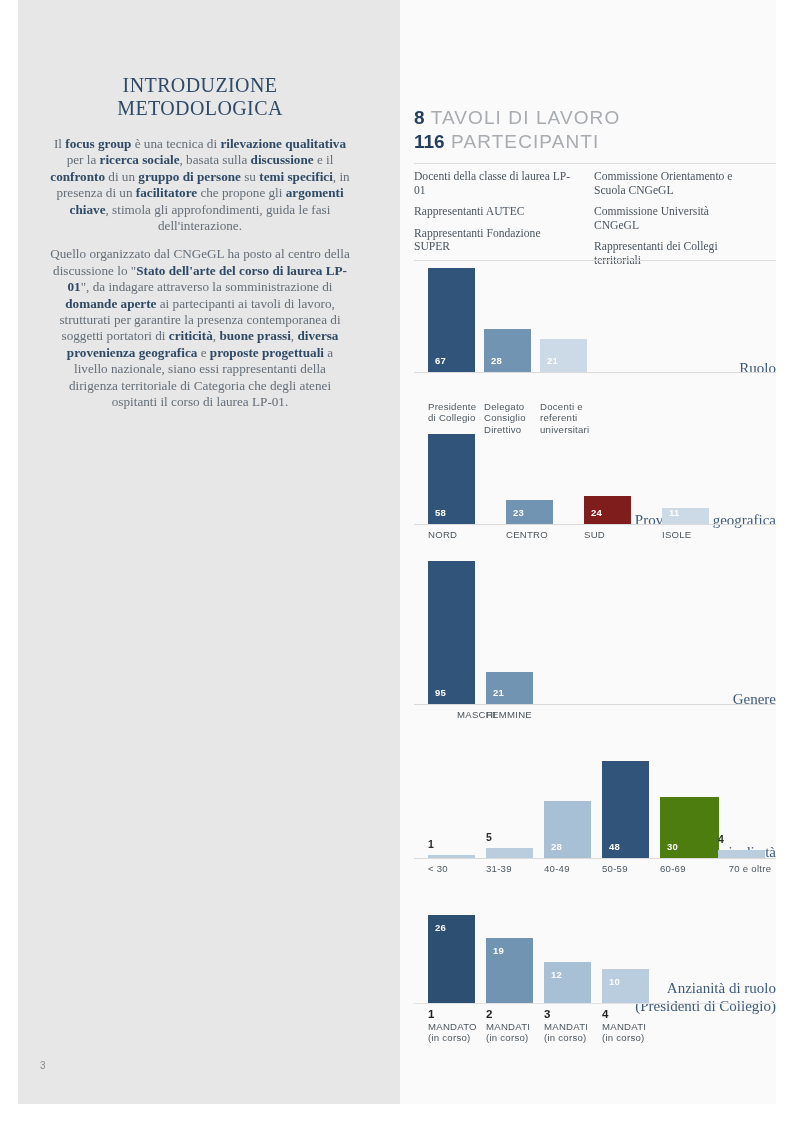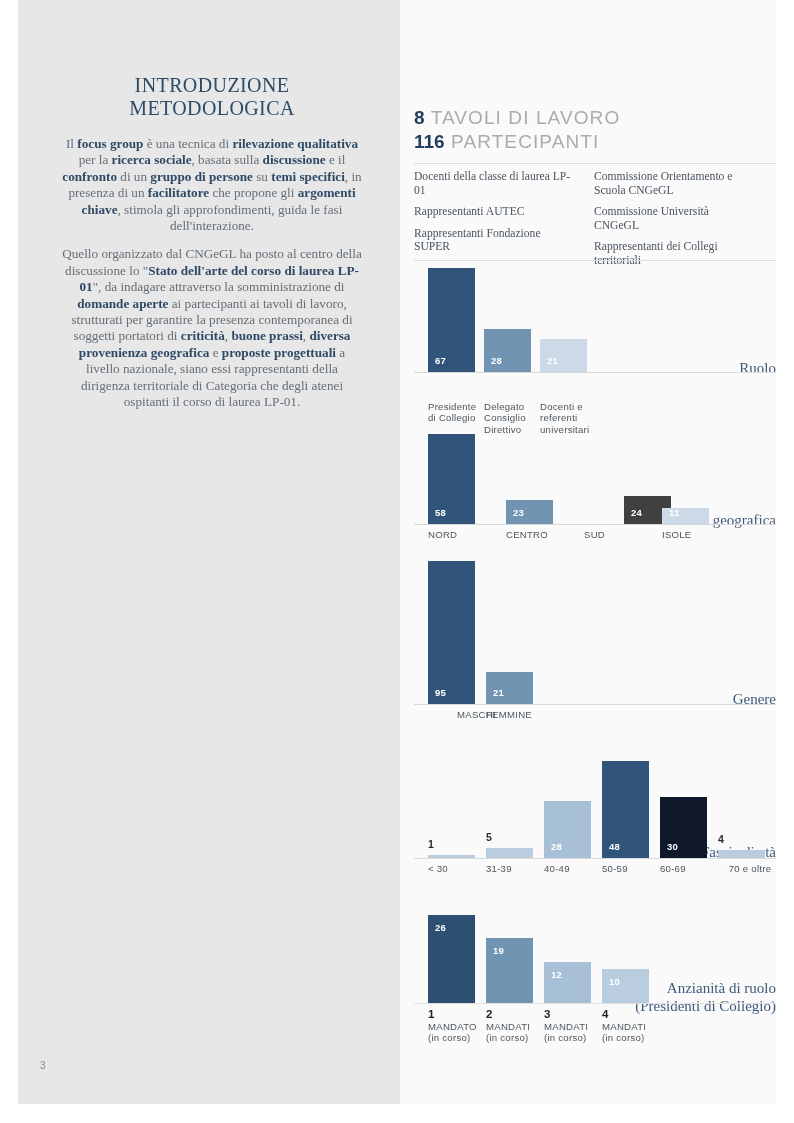--- a/index.html
+++ b/index.html
@@ -16,21 +16,21 @@
     position:absolute;left:18px;top:0;width:382px;height:1104px;
     background:#e7e7e7;
   }
   .right-panel{
     position:absolute;left:400px;top:0;width:376px;height:1104px;
     background:#fafafa;
   }
 
   
   .intro-wrap{
-    position:absolute;left:30px;top:74px;width:364px;
+    position:absolute;left:18px;top:74px;width:364px;
     padding:0 32px;box-sizing:border-box;
     font-family:"Liberation Serif", serif;
     color:#5c6670;
   }
   .intro-title{
     font-family:"Liberation Serif", serif;
     font-size:20px;letter-spacing:.4px;
     color:#2f4a66;text-align:center;margin:0 0 16px 0;font-weight:400;
   }
   .intro-p{
@@ -181,21 +181,21 @@
 
   <div class="chart" id="chart-1" style="top:430px;">
     <div class="plot" style="height:95px;">
         <div class="axis"></div>
         <div class="bar" style="left: 14px; width: 47px; height: 90px; background: rgb(49, 85, 122);">
           <span class="vin bottom">58</span>
         </div>
         <div class="bar" style="left: 92px; width: 47px; height: 24px; background: rgb(113, 148, 178);">
           <span class="vin bottom">23</span>
         </div>
-        <div class="bar" style="left: 170px; width: 47px; height: 28px; background: #404040; margin-left: 40px;">
+        <div class="bar" style="left: 170px; width: 47px; height: 28px; background: #7f1d1d;">
           <span class="vin bottom">24</span>
         </div>
         <div class="bar" style="left: 248px; width: 47px; height: 16px; background: rgb(204, 217, 230);">
           <span class="vin bottom">11</span>
         </div>
       </div>
     <div class="ticks" style="position:relative;height:24px;">
         <div class="tick" style="left: 14px; width: 84px; white-space: pre-line;">NORD</div>
         <div class="tick" style="left: 92px; width: 84px; white-space: pre-line;">CENTRO</div>
         <div class="tick" style="left: 170px; width: 84px; white-space: pre-line;">SUD</div>
@@ -225,21 +225,21 @@
         <div class="vout" style="left: 14px; bottom: 9px;">1</div>
         <div class="bar" style="left: 14px; width: 47px; height: 3px; background: rgb(185, 205, 223);"></div>
         <div class="vout" style="left: 72px; bottom: 16px;">5</div>
         <div class="bar" style="left: 72px; width: 47px; height: 10px; background: rgb(185, 205, 223);"></div>
         <div class="bar" style="left: 130px; width: 47px; height: 57px; background: rgb(168, 192, 214);">
           <span class="vin bottom">28</span>
         </div>
         <div class="bar" style="left: 188px; width: 47px; height: 97px; background: rgb(49, 85, 122);">
           <span class="vin bottom">48</span>
         </div>
-        <div class="bar" style="left: 246px; width: 47px; height: 61px; background: #0f172a;">
+        <div class="bar" style="left: 246px; width: 47px; height: 61px; background: #4d7c0f; padding-left: 12px;">
           <span class="vin bottom">30</span>
         </div>
         <div class="vout" style="left: 304px; bottom: 14px;">4</div>
         <div class="bar" style="left: 304px; width: 47px; height: 8px; background: rgb(185, 205, 223);"></div>
       </div>
     <div class="ticks" style="position:relative;height:24px;">
         <div class="tick" style="left: 14px; width: 64px; white-space: pre-line;">&lt; 30</div>
         <div class="tick" style="left: 72px; width: 64px; white-space: pre-line;">31-39</div>
         <div class="tick" style="left: 130px; width: 64px; white-space: pre-line;">40-49</div>
         <div class="tick" style="left: 188px; width: 64px; white-space: pre-line;">50-59</div>

